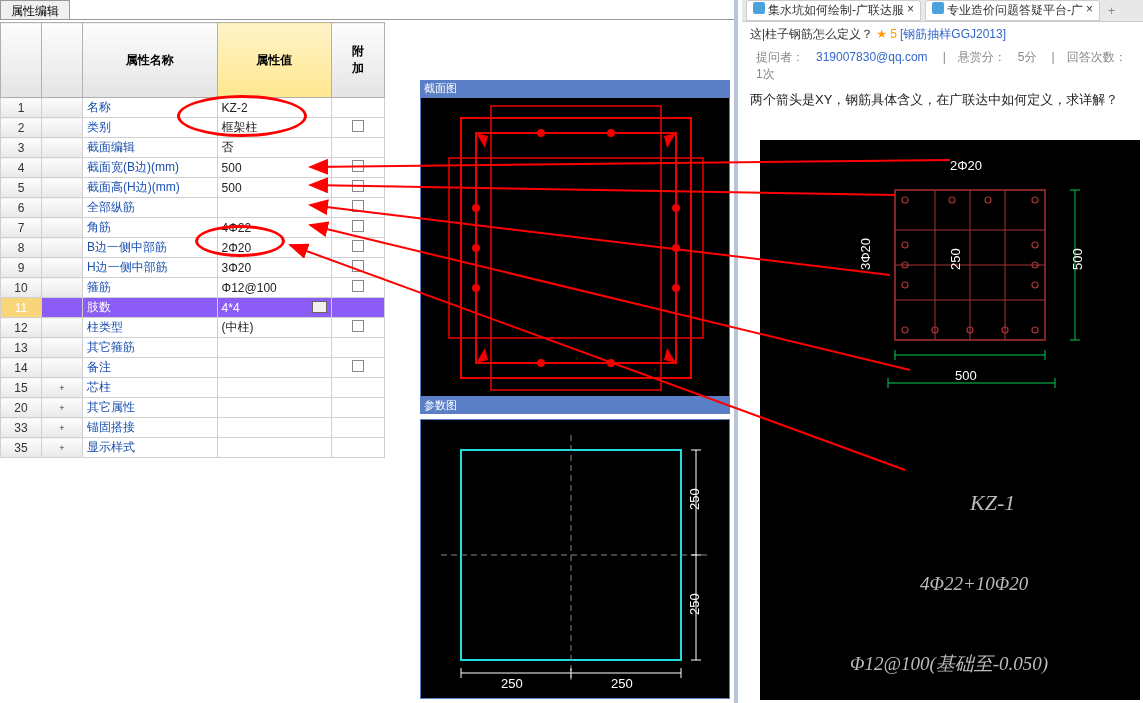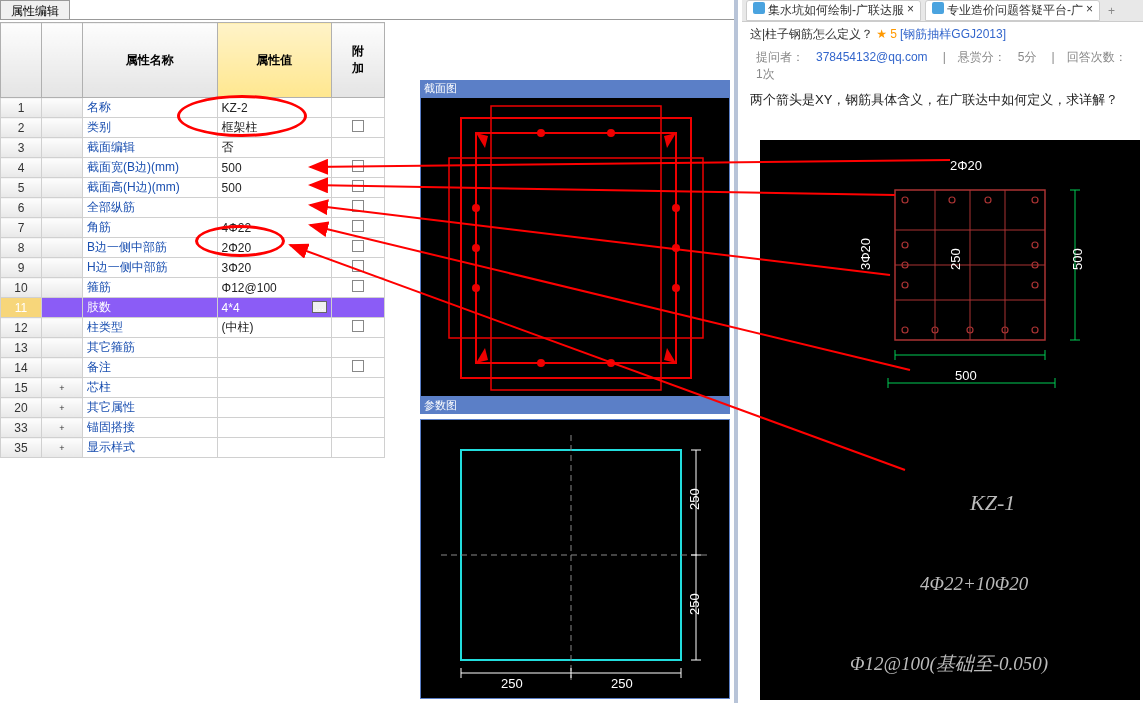--- a/index.html
+++ b/index.html
@@ -252,21 +252,21 @@
         <span>×</span>
       </div>
     <div style="color:#888;padding:0 4px">+</div>
   </div>
   <div class="q-line">
     <span>这|柱子钢筋怎么定义？</span>
     <span style="color:#f90">★ 5</span>
     <a href="#">[钢筋抽样GGJ2013]</a>
   </div>
   <div class="meta">
-    <span>提问者：</span><span style="color:#3366cc">378454132@qq.com</span>
+    <span>提问者：</span><span style="color:#3366cc">319007830@qq.com</span>
     <span>|</span><span>悬赏分：</span><span>5分</span>
     <span>|</span><span>回答次数：</span><span>1次</span>
   </div>
   <div class="question">两个箭头是XY，钢筋具体含义，在广联达中如何定义，求详解？</div>
 </div>
 
 <div class="cad-box">
   <svg width="380" height="560" viewBox="0 0 380 560">
     <rect x="135" y="50" width="150" height="150" fill="none" stroke="#a33" stroke-width="1.5"></rect>
     <g stroke="#a33" stroke-width="1">

